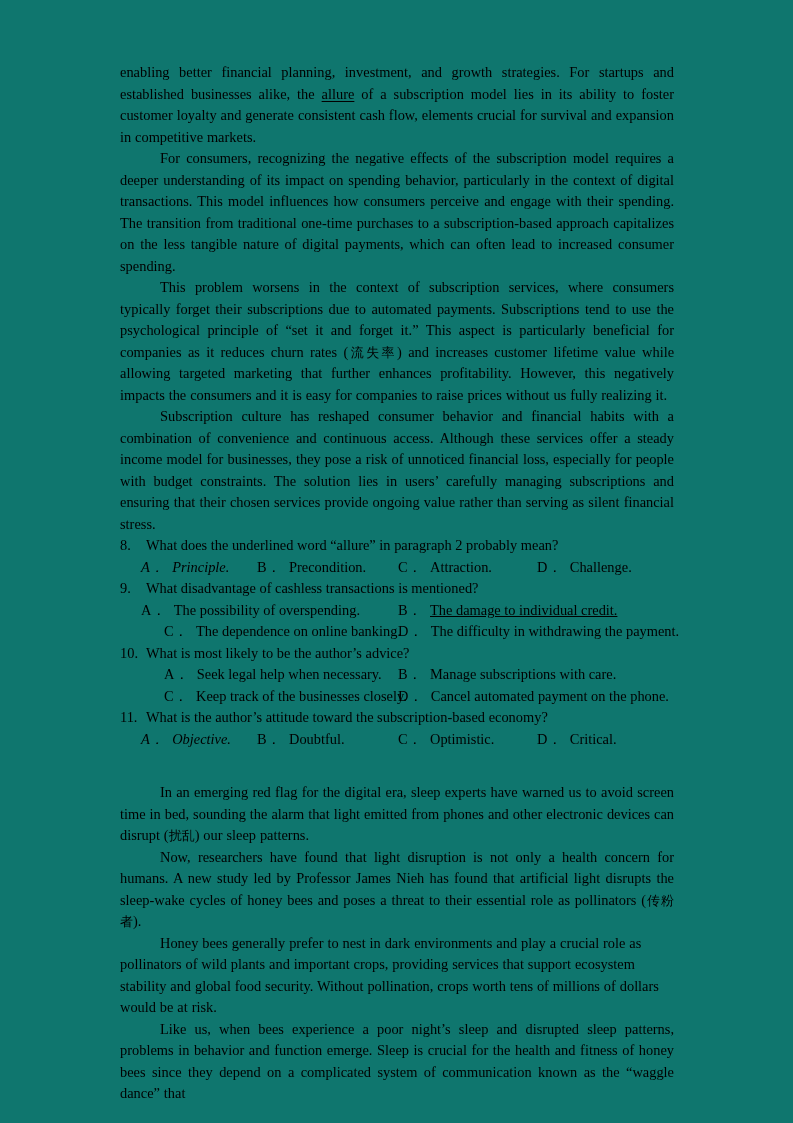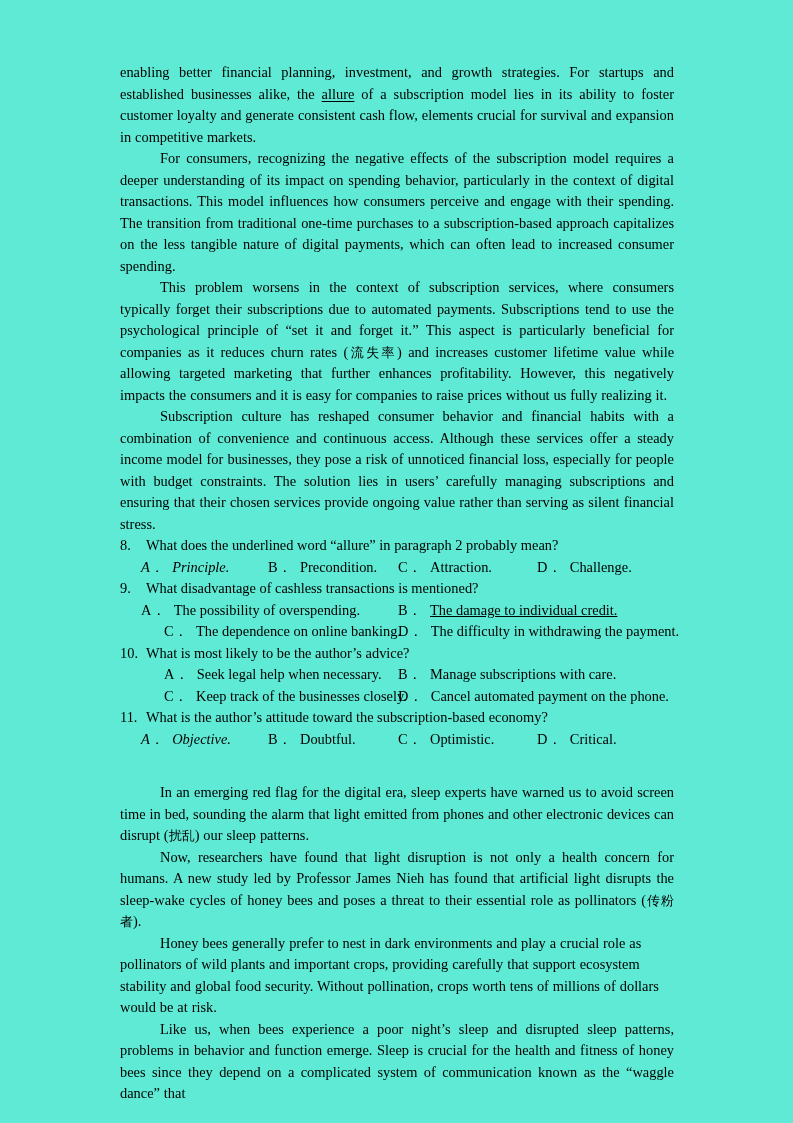--- a/index.html
+++ b/index.html
@@ -9,21 +9,21 @@
     background: #ffffff;
   }
   body {
     font-family: "Liberation Serif", "DejaVu Serif", serif;
     color: #000000;
   }
   #page {
     position: relative;
     width: 793px;
     height: 1123px;
-    background: #5eead4;
+    background: #0f766e;
     overflow: hidden;
   }
   #content {
     position: absolute;
     left: 120px;
     top: 62px;
     width: 554px;
   }
   
   .para {
@@ -85,21 +85,21 @@
   }
   .optlabel {
     display: inline-block;
   }
   .opt-sp {
     display: inline-block;
     width: 8px;
   }
   
   .c4a { left: 21px; font-style: italic; }
-  .c4b { left: 148px; font-family: Liberation Serif, serif; }
+  .c4b { left: 137px; font-family: Liberation Serif, serif; }
   .c4c { left: 278px; }
   .c4d { left: 417px; }
   
   .c2a { left: 21px; text-align: right; }
   .c2b { left: 278px; text-decoration: underline; }
   
   .c2a-d { left: 44px; }
   .c2b-d { left: 278px; }
   .gap-blank {
     height: 32px;
@@ -168,18 +168,18 @@
         <span class="opt c4c"><span class="optlabel">C．</span><span class="opt-sp"></span><span>Optimistic.</span></span>
         <span class="opt c4d"><span class="optlabel">D．</span><span class="opt-sp"></span><span>Critical.</span></span>
       </div>
     </div>
 
     <div class="gap-blank"></div>
 
     <div>
       <p class="para indent" id="q1"><span>In an emerging red flag for the digital era, sleep experts have warned us to avoid screen time in bed, sounding the alarm that light emitted from phones and other electronic devices can disrupt (</span><span class="cn">扰乱</span><span>) our sleep patterns.</span></p>
       <p class="para indent" id="q2"><span>Now, researchers have found that light disruption is not only a health concern for humans. A new study led by Professor James Nieh has found that artificial light disrupts the sleep-wake cycles of honey bees and poses a threat to their essential role as pollinators (</span><span class="cn">传粉者</span><span>).</span></p>
-      <p class="para indent last-left">Honey bees generally prefer to nest in dark environments and play a crucial role as pollinators of wild plants and important crops, providing carefully that support ecosystem stability and global food security. Without pollination, crops worth tens of millions of dollars would be at risk.</p>
+      <p class="para indent last-left">Honey bees generally prefer to nest in dark environments and play a crucial role as pollinators of wild plants and important crops, providing services that support ecosystem stability and global food security. Without pollination, crops worth tens of millions of dollars would be at risk.</p>
       <p class="para indent">Like us, when bees experience a poor night’s sleep and disrupted sleep patterns, problems in behavior and function emerge. Sleep is crucial for the health and fitness of honey bees since they depend on a complicated system of communication known as the “waggle dance” that</p>
     </div>
 
   </div>
 </div>
 
 </body></html>

